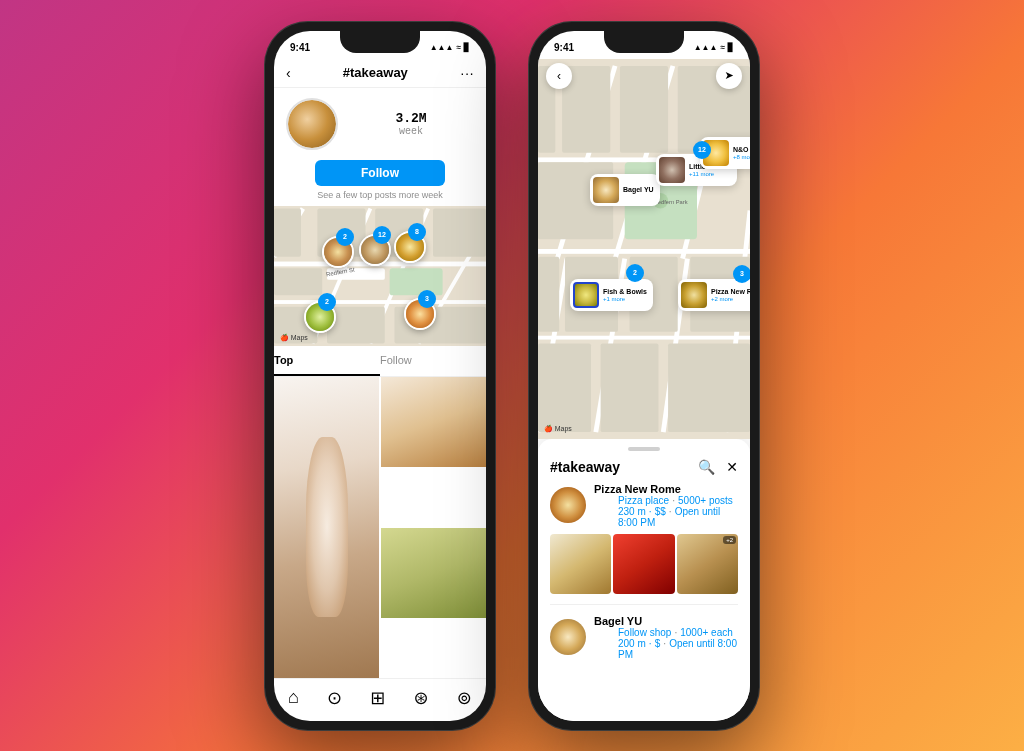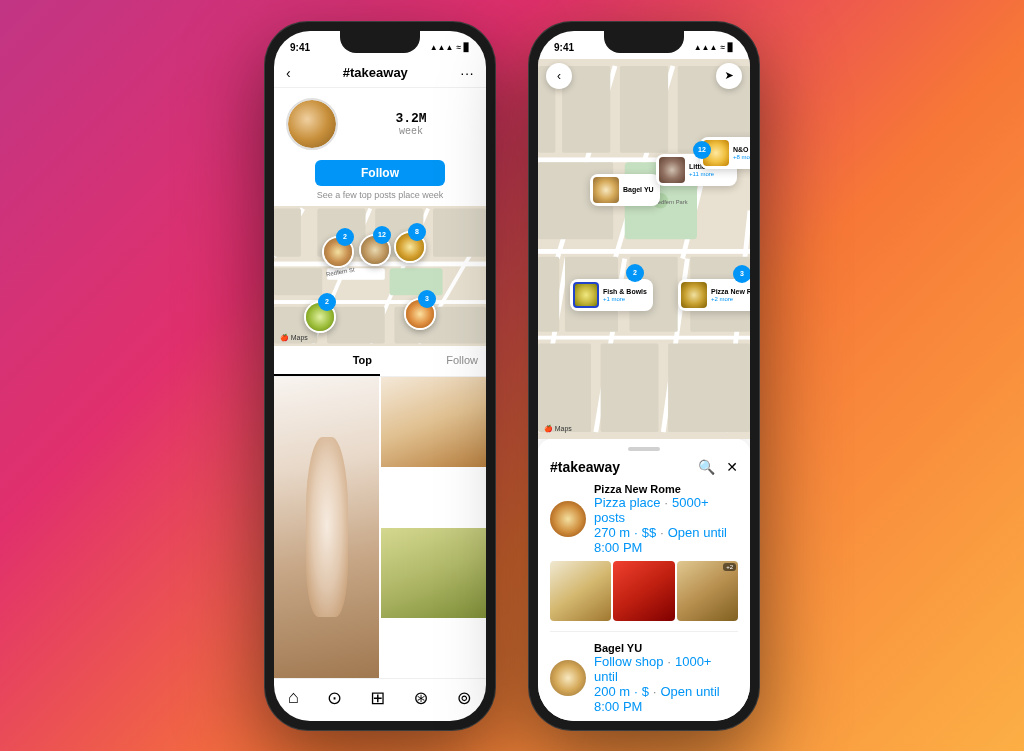--- a/index.html
+++ b/index.html
@@ -218,22 +218,22 @@
 
     
     .tabs {
       display: flex;
       border-bottom: 1px solid #efefef;
       flex-shrink: 0;
     }
 
     .tab {
       flex: 1;
-      text-align: right;
-      padding: 8px 8px;
+      text-align: left;
+      padding: 8px 0;
       font-size: 11px;
       font-weight: 600;
       color: #000;
       border-bottom: 2px solid transparent;
       cursor: pointer;
     }
 
     .tab.active {
       border-bottom-color: #000;
     }
@@ -397,22 +397,23 @@
 
     .location-info { flex: 1; }
 
     .location-name {
       font-size: 11px;
       font-weight: 700;
       color: #000;
     }
 
     .location-meta {
-      font-size: 13px;
+      font-size: 10px;
       color: #8e8e8e;
+      margin-left: 24px;
     }
 
     .location-meta span { color: #0095f6; }
 
     .location-photos {
       display: grid;
       grid-template-columns: 1fr 1fr 1fr;
       gap: 2px;
       height: 60px;
     }
@@ -508,21 +509,21 @@
           <div class="avatar-food" style="background: radial-gradient(circle at 40% 40%, #f0d0a0, #c8903c, #8b5e1c);"></div>
         </div>
         <div class="profile-stats">
           <div class="posts-count">3.2M</div>
           <div class="posts-label">week</div>
         </div>
       </div>
 
       <div class="follow-section">
         <button class="follow-btn">Follow</button>
-        <span class="follow-subtitle">See a few top posts place week</span>
+        <span class="follow-subtitle">See a few top posts more week</span>
       </div>
 
       <div class="map-area">
         <svg class="map-roads" viewBox="0 0 220 140">
 
           <rect fill="#e8e0d0" width="220" height="140"></rect>
 
           <line x1="30" y1="0" x2="0" y2="50" stroke="#fff" stroke-width="5"></line>
           <line x1="100" y1="0" x2="40" y2="140" stroke="#fff" stroke-width="4"></line>
           <line x1="160" y1="0" x2="100" y2="140" stroke="#fff" stroke-width="4"></line>
@@ -732,21 +733,21 @@
             <div class="location-avatar">
               <div style="width:100%;height:100%;background:radial-gradient(circle at 50% 50%,#f4e0a0,#d09040,#904000);"></div>
             </div>
             <div class="location-info">
               <div class="location-name">Pizza New Rome</div>
               <div class="location-meta">
                 <span>Pizza place</span>
                 · <span>5000+ posts</span>
               </div>
               <div class="location-meta">
-                <span>270 m</span>
+                <span>230 m</span>
                 <span>·  $$</span>
                 · <span>Open until 8:00 PM</span>
               </div>
             </div>
           </div>
           <div class="location-photos">
             <div class="location-photo pizza-dough" style="background:linear-gradient(145deg,#f0e8d0,#d4b870,#a07830);"></div>
             <div class="location-photo pizza-red" style="background:linear-gradient(145deg,#f04030,#c02010,#800000);"></div>
             <div class="location-photo pizza-mixed" style="background:linear-gradient(145deg,#e0c890,#b89050,#806020); position:relative;">
               <div style="position:absolute;top:2px;right:2px;background:rgba(0,0,0,0.5);color:#fff;font-size:6px;padding:1px 3px;border-radius:3px;">+2</div>
@@ -756,21 +757,21 @@
 
         <div class="location-card" style="border-bottom:none;">
           <div class="location-card-header">
             <div class="location-avatar">
               <div style="width:100%;height:100%;background:radial-gradient(circle at 50% 50%,#f8e8c0,#d4a858,#906830);"></div>
             </div>
             <div class="location-info">
               <div class="location-name">Bagel YU</div>
               <div class="location-meta">
                 <span>Follow shop</span>
-                · <span>1000+ until</span>
+                · <span>1000+ each</span>
               </div>
               <div class="location-meta">
                 <span>200 m</span>
                 <span>· $</span>
                 · <span>Open until 8:00 PM</span>
               </div>
             </div>
           </div>
         </div>
       </div>

